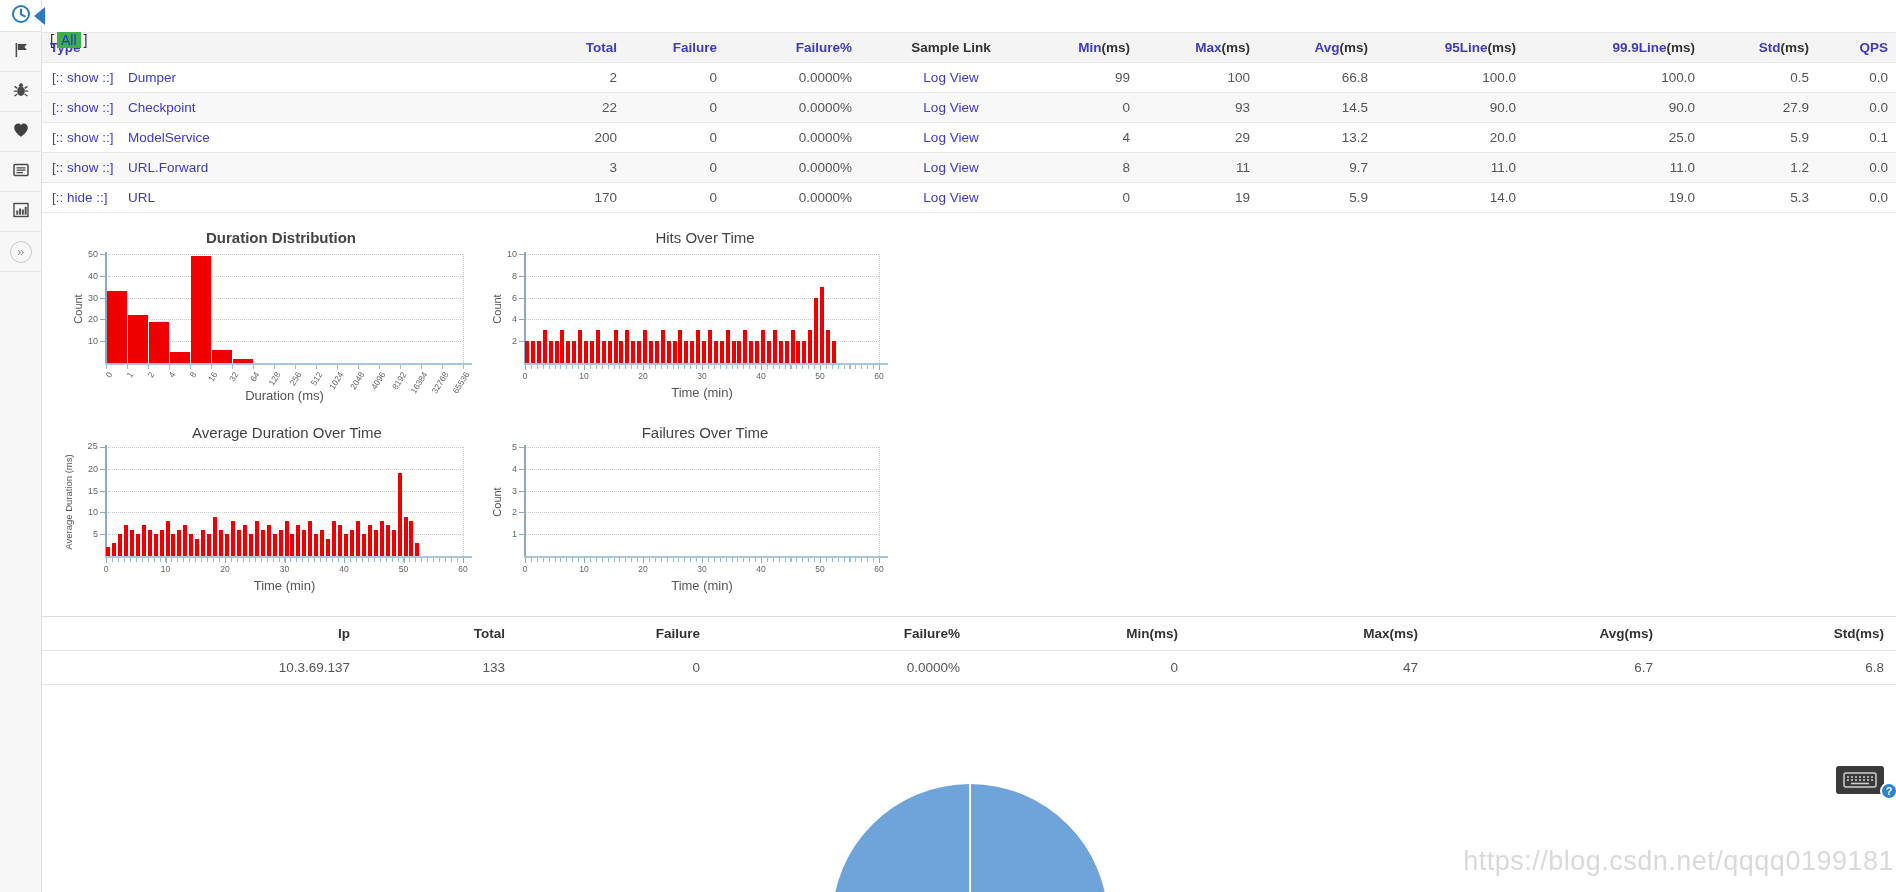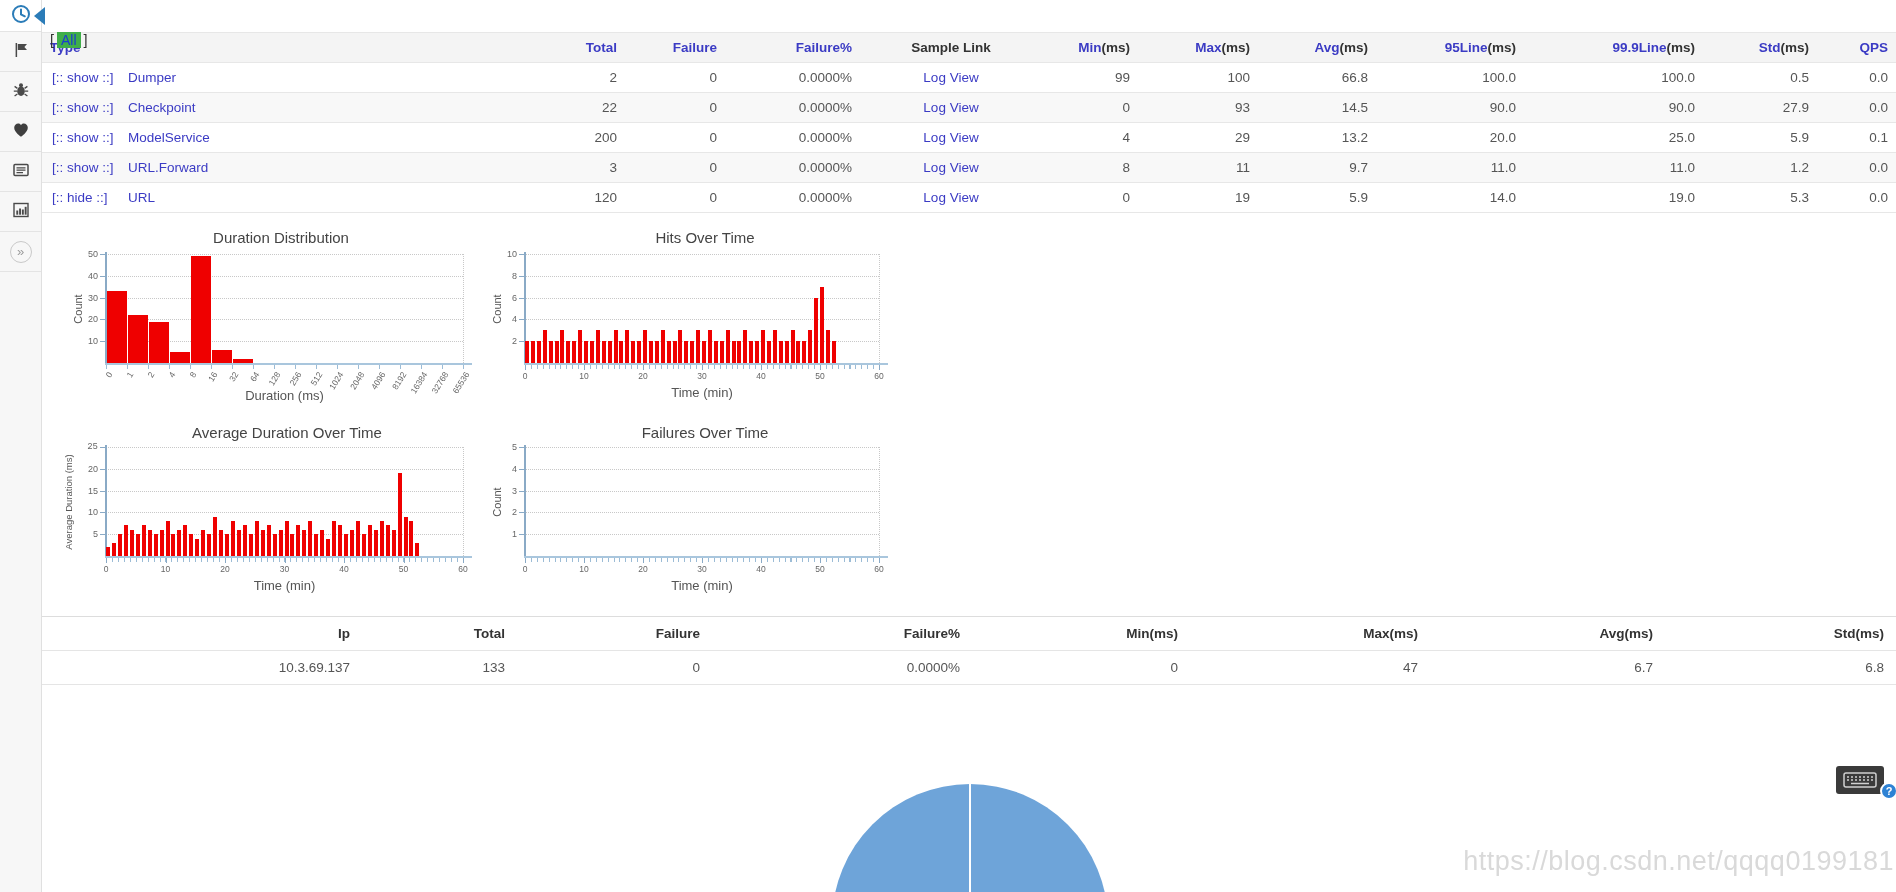--- a/index.html
+++ b/index.html
@@ -249,37 +249,37 @@
           <td class="ar">11</td>
           <td class="ar">9.7</td>
           <td class="ar">11.0</td>
           <td class="ar">11.0</td>
           <td class="ar">1.2</td>
           <td class="ar">0.0</td>
         </tr>
         <tr>
           <td class="al toggle-cell"><a class="rlink">[:: hide ::]</a></td>
           <td class="al"><a class="rlink">URL</a></td>
-          <td class="ar">120</td>
+          <td class="ar">170</td>
           <td class="ar">0</td>
           <td class="ar">0.0000%</td>
           <td class="ac"><a class="rlink">Log View</a></td>
           <td class="ar">0</td>
           <td class="ar">19</td>
           <td class="ar">5.9</td>
           <td class="ar">14.0</td>
           <td class="ar">19.0</td>
           <td class="ar">5.3</td>
           <td class="ar">0.0</td>
         </tr>
       </tbody>
   </table>
 
   <section id="charts-section">
-      <div class="ctitle" style="left: 239px; top: 17px;">Duration Distribution</div>
+      <div class="ctitle" style="left: 239px; top: 17px; font-weight: bold;">Duration Distribution</div>
       <div class="ylabwrap" style="left: 36px; top: 96.5px;">
         <span class="ylab" style="font-size: 11px;">Count</span>
       </div>
       <div class="grid" style="left: 64px; top: 129.2px; width: 357px;"></div>
       <div class="tickmark" style="left: 58px; top: 129.2px;"></div>
       <div class="ylabnum" style="left: 30px; top: 124.2px;">10</div>
       <div class="grid" style="left: 64px; top: 107.4px; width: 357px;"></div>
       <div class="tickmark" style="left: 58px; top: 107.4px;"></div>
       <div class="ylabnum" style="left: 30px; top: 102.4px;">20</div>
       <div class="grid" style="left: 64px; top: 85.6px; width: 357px;"></div>

